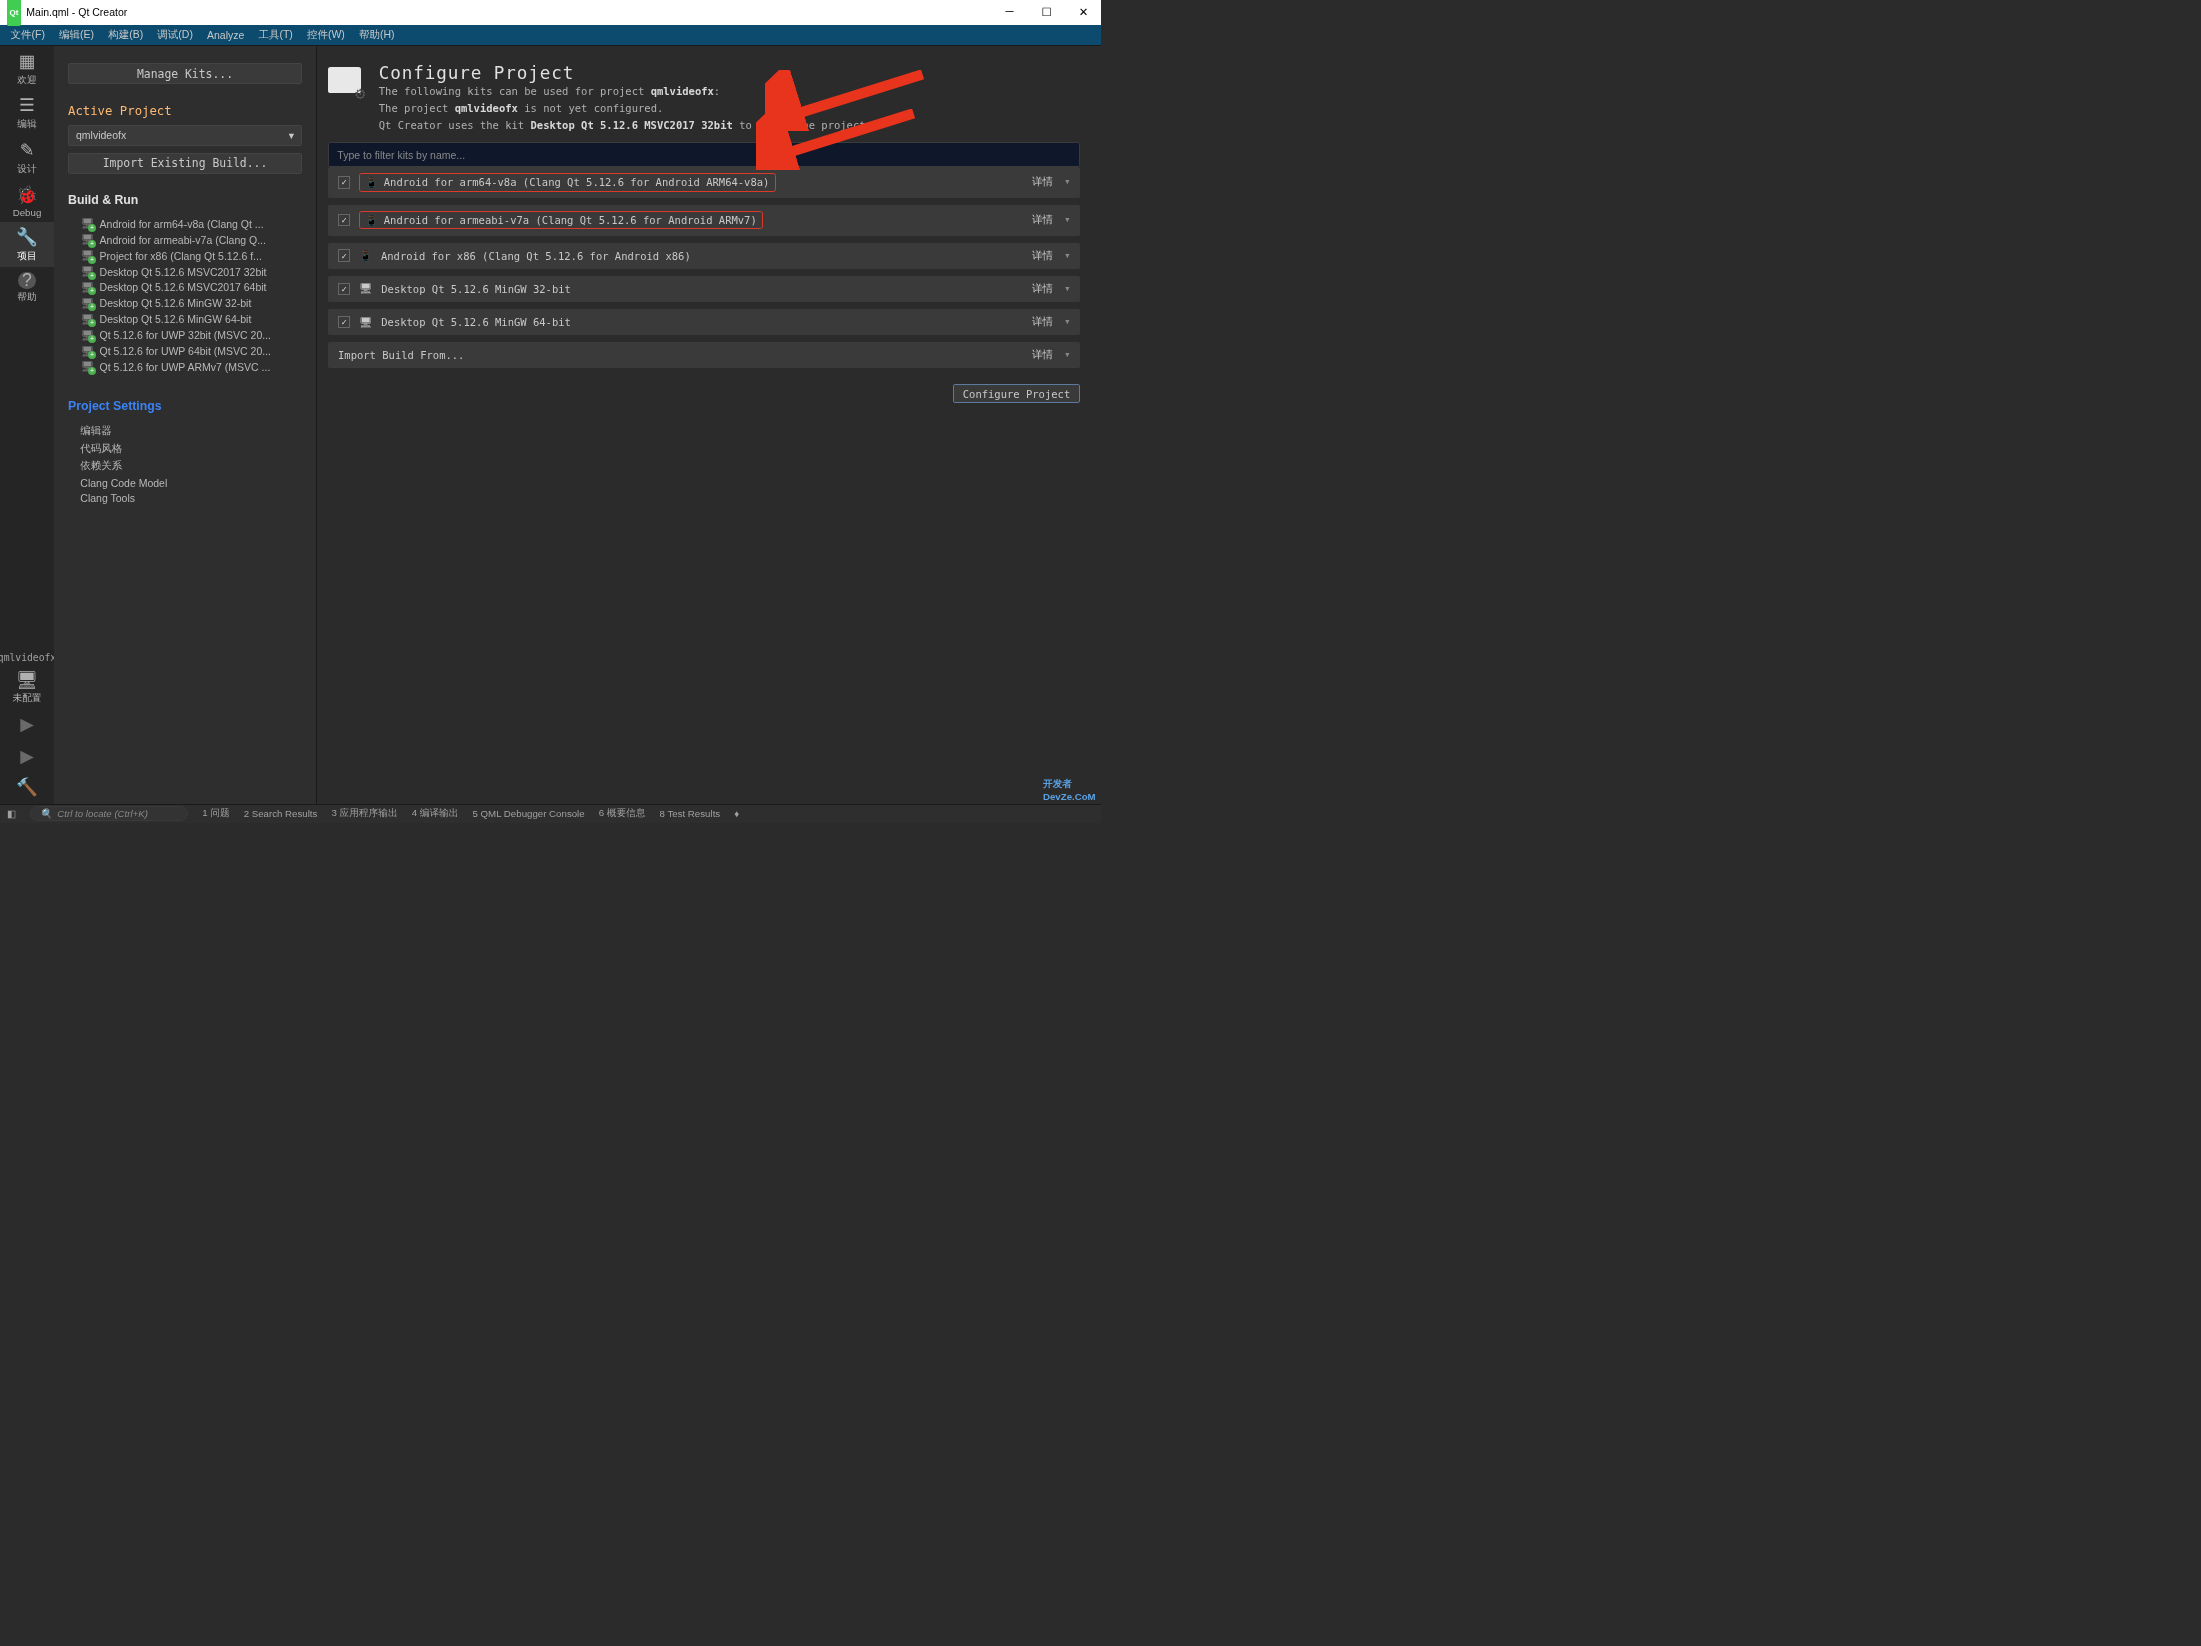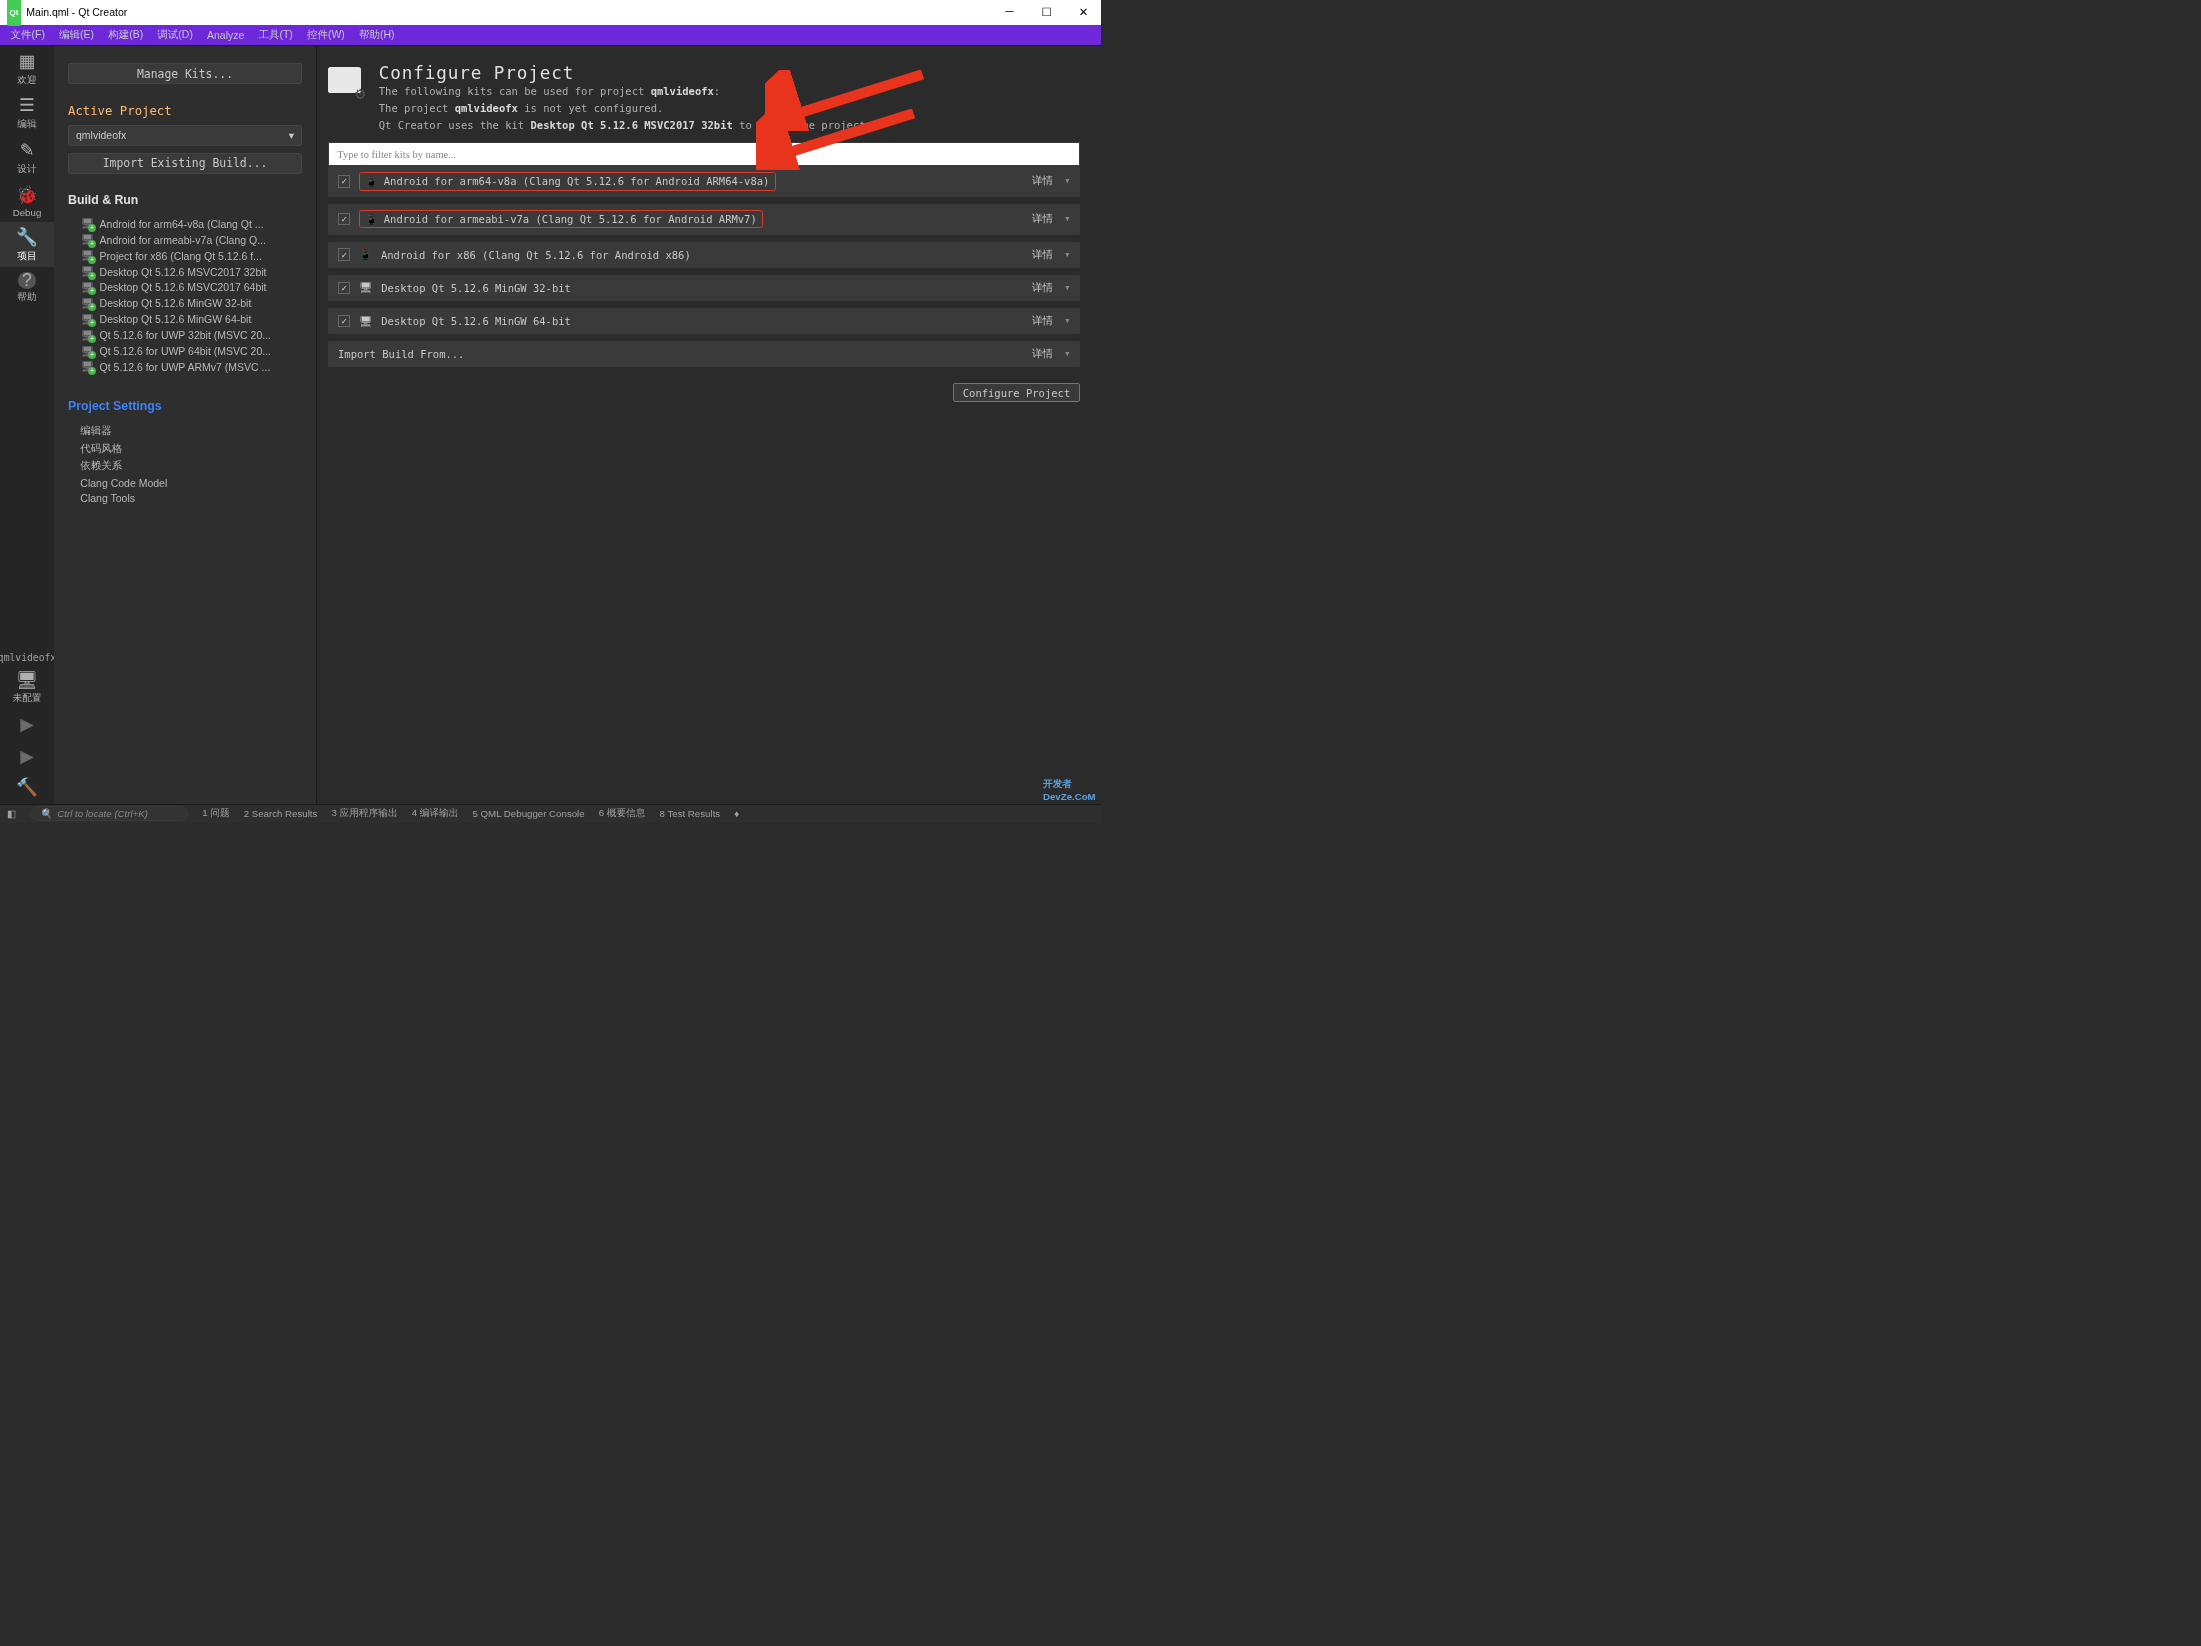--- a/index.html
+++ b/index.html
@@ -31,21 +31,21 @@
   justify-content: center;
   font-size: 8px;
   color: #fff;
   font-weight: bold;
 }
 .title-bar .title-text { flex: 1; font-size: 10.5px; }
 .title-bar .win-controls { display: flex; gap: 16px; }
 .title-bar .win-btn { width: 21px; text-align: center; cursor: pointer; font-size: 11.4px; }
 .menubar {
   height: 21px;
-  background: #6d28d9;
+  background: #0c4a6e;
   display: flex;
   align-items: center;
   padding: 0 5.3px;
   gap: 3.5px;
   border-bottom: 0.9px solid #1a1a1a;
 }
 .menubar .menu-item {
   padding: 1.8px 5.3px;
   font-size: 10.5px;
   cursor: pointer;
@@ -215,24 +215,24 @@
 .cfg-sub {
   font-family: "Consolas", monospace;
   font-size: 10.5px;
   color: #b0b0b0;
   line-height: 1.6;
 }
 .cfg-sub .hl { color: #d8d8d8; font-weight: bold; }
 .kit-filter {
   margin-top: 8.8px;
   width: 100%;
-  background: #ffffff;
+  background: #0f172a;
   border: 0.9px solid #3a3a3a;
   padding: 5.3px 8.8px;
-  font-family: Liberation Serif, serif;
+  font-family: Liberation Sans, sans-serif;
   color: #888;
   font-size: 10.5px;
   border-radius: 1.8px;
 }
 .select-all {
   display: flex;
   align-items: center;
   gap: 7px;
   padding: 5.3px 3.5px;
   font-family: "Consolas", monospace;

